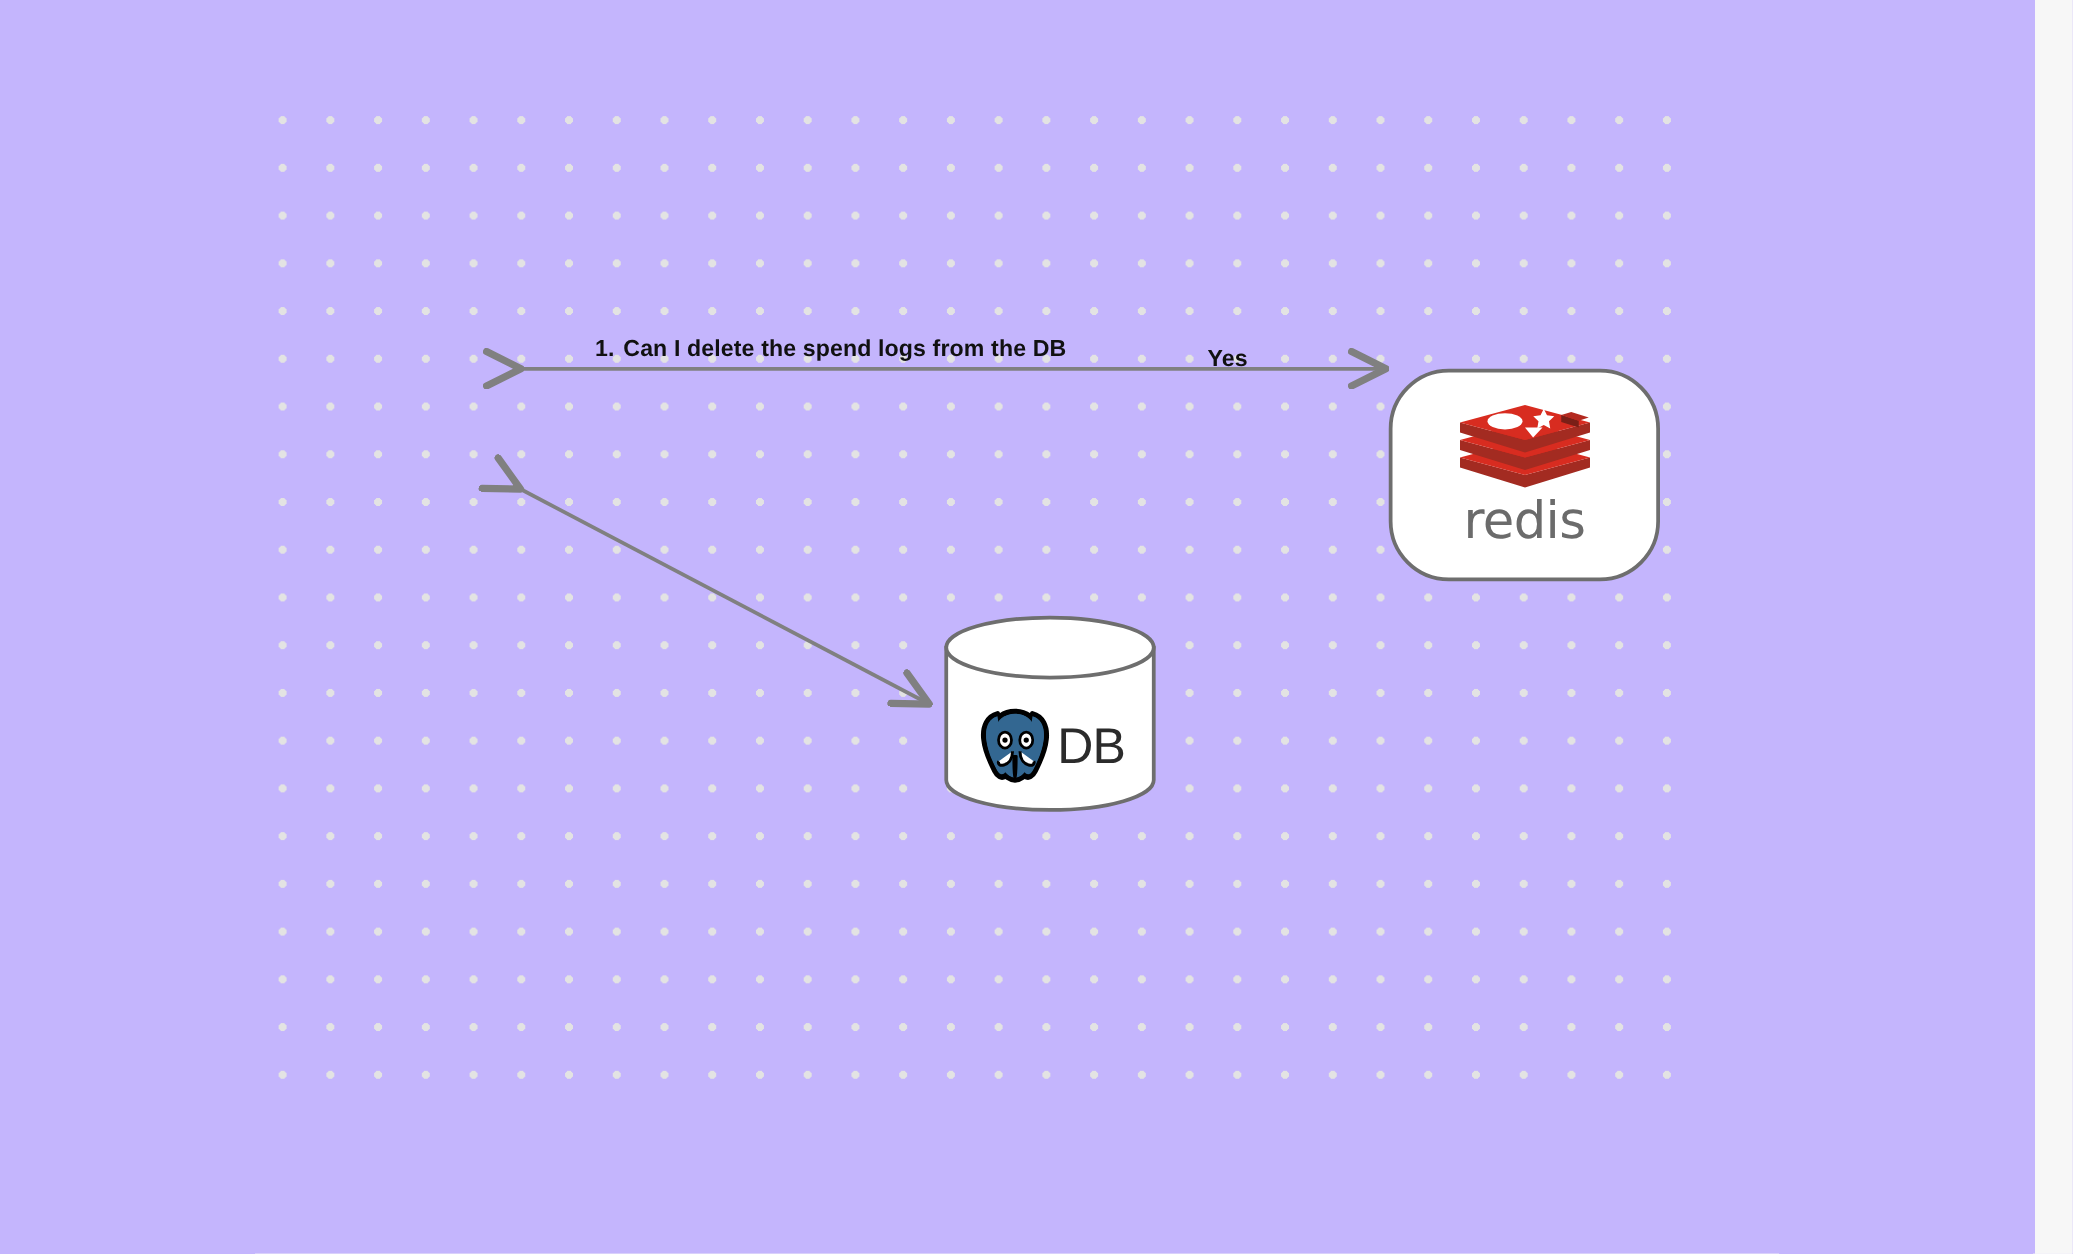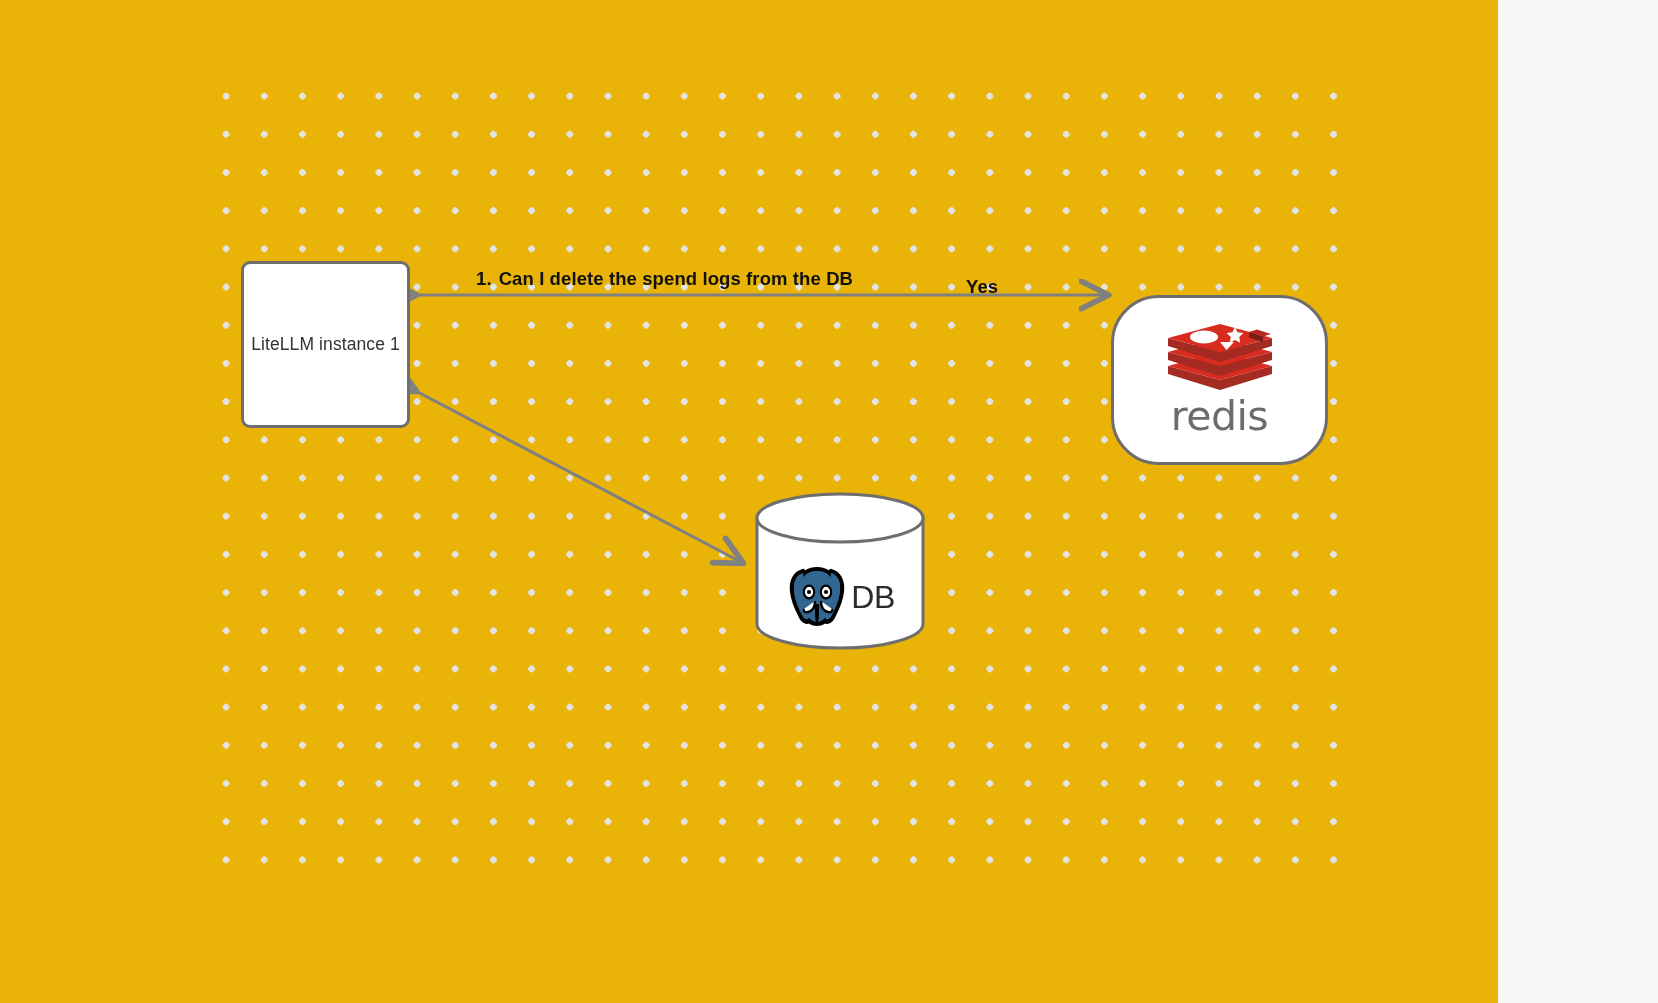--- a/index.html
+++ b/index.html
@@ -8,23 +8,23 @@
   html, body {
     width: 1658px;
     height: 1003px;
     overflow: hidden;
     background: #f7f7f7;
     font-family: "Liberation Sans", sans-serif;
   }
 
   #canvas {
     position: relative;
-    width: 1498px;
+    width: 1628px;
     height: 1003px;
-    background: #eab308;
+    background: #c4b5fd;
   }
 
   
   #dot-grid {
     position: absolute;
     left: 205px;
     top: 75px;
     width: 1150px;
     height: 790px;
     background-image: radial-gradient(circle, #e3e3e3 3.1px, rgba(0,0,0,0) 3.4px);
@@ -114,21 +114,21 @@
     top: 52px;
     width: 172px;
     height: 106px;
     display: flex;
     align-items: center;
     justify-content: center;
     gap: 2px;
   }
   .db-text {
     font-family: "Liberation Sans", sans-serif;
-    font-size: 32px;
+    font-size: 40px;
     color: #2b2b2b;
     line-height: 1;
     letter-spacing: -0.5px;
   }
 
   
   .edge-label {
     position: absolute;
     font-family: "Liberation Sans", sans-serif;
     font-weight: bold;
@@ -171,23 +171,20 @@
     </g>
   </svg>
 
   <div class="edge-label" id="label-step-1">
     <span class="step-num">1.</span><span>Can I delete the spend logs from the DB</span>
   </div>
 
   <div class="edge-label" id="label-yes">Yes</div>
 
 
-  <div class="node-box" id="node-instance-1">
-    <span class="node-label">LiteLLM instance 1</span>
-  </div>
 
 
 
   <div id="node-redis">
     <div class="redis-logo-wrap">
       <svg class="redis-mark" width="112" height="70" viewBox="0 0 112 70">
 
         <path d="M56 56 L4 42 L4 50 L56 66 L108 50 L108 42 Z" fill="#a32b21"></path>
         <path d="M4 42 L56 28 L108 42 L56 56 Z" fill="#d82c20"></path>
 

